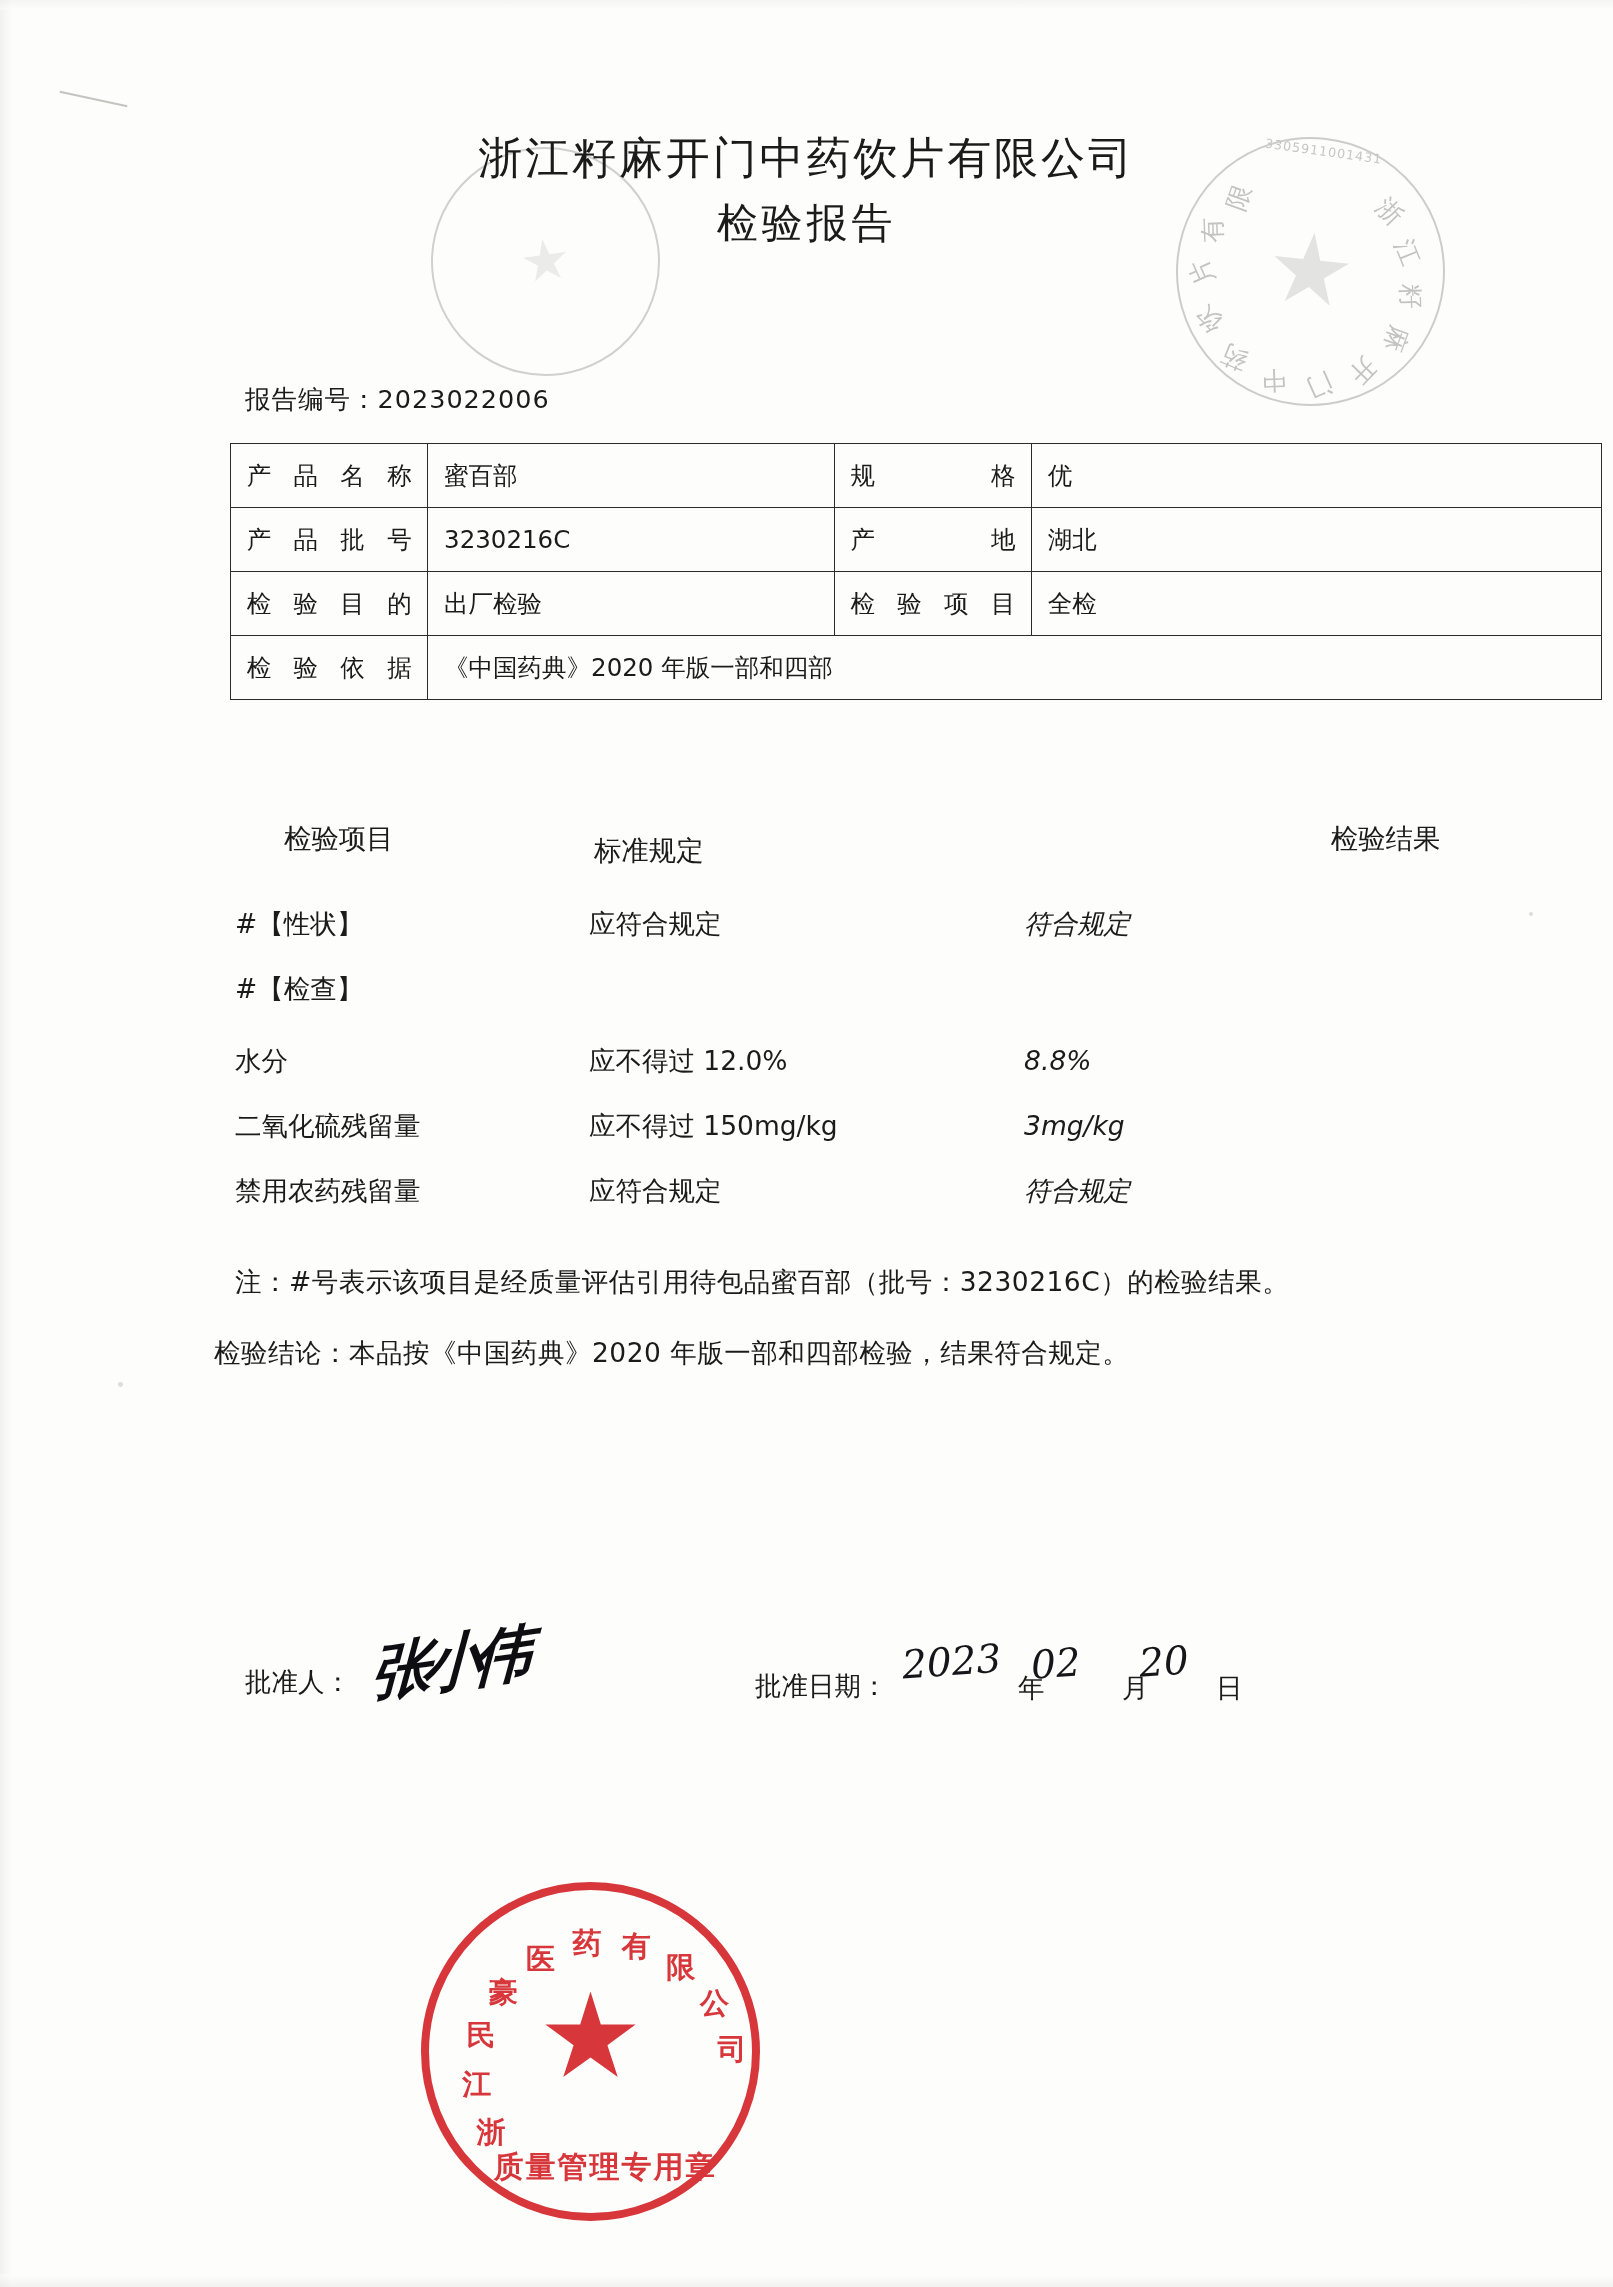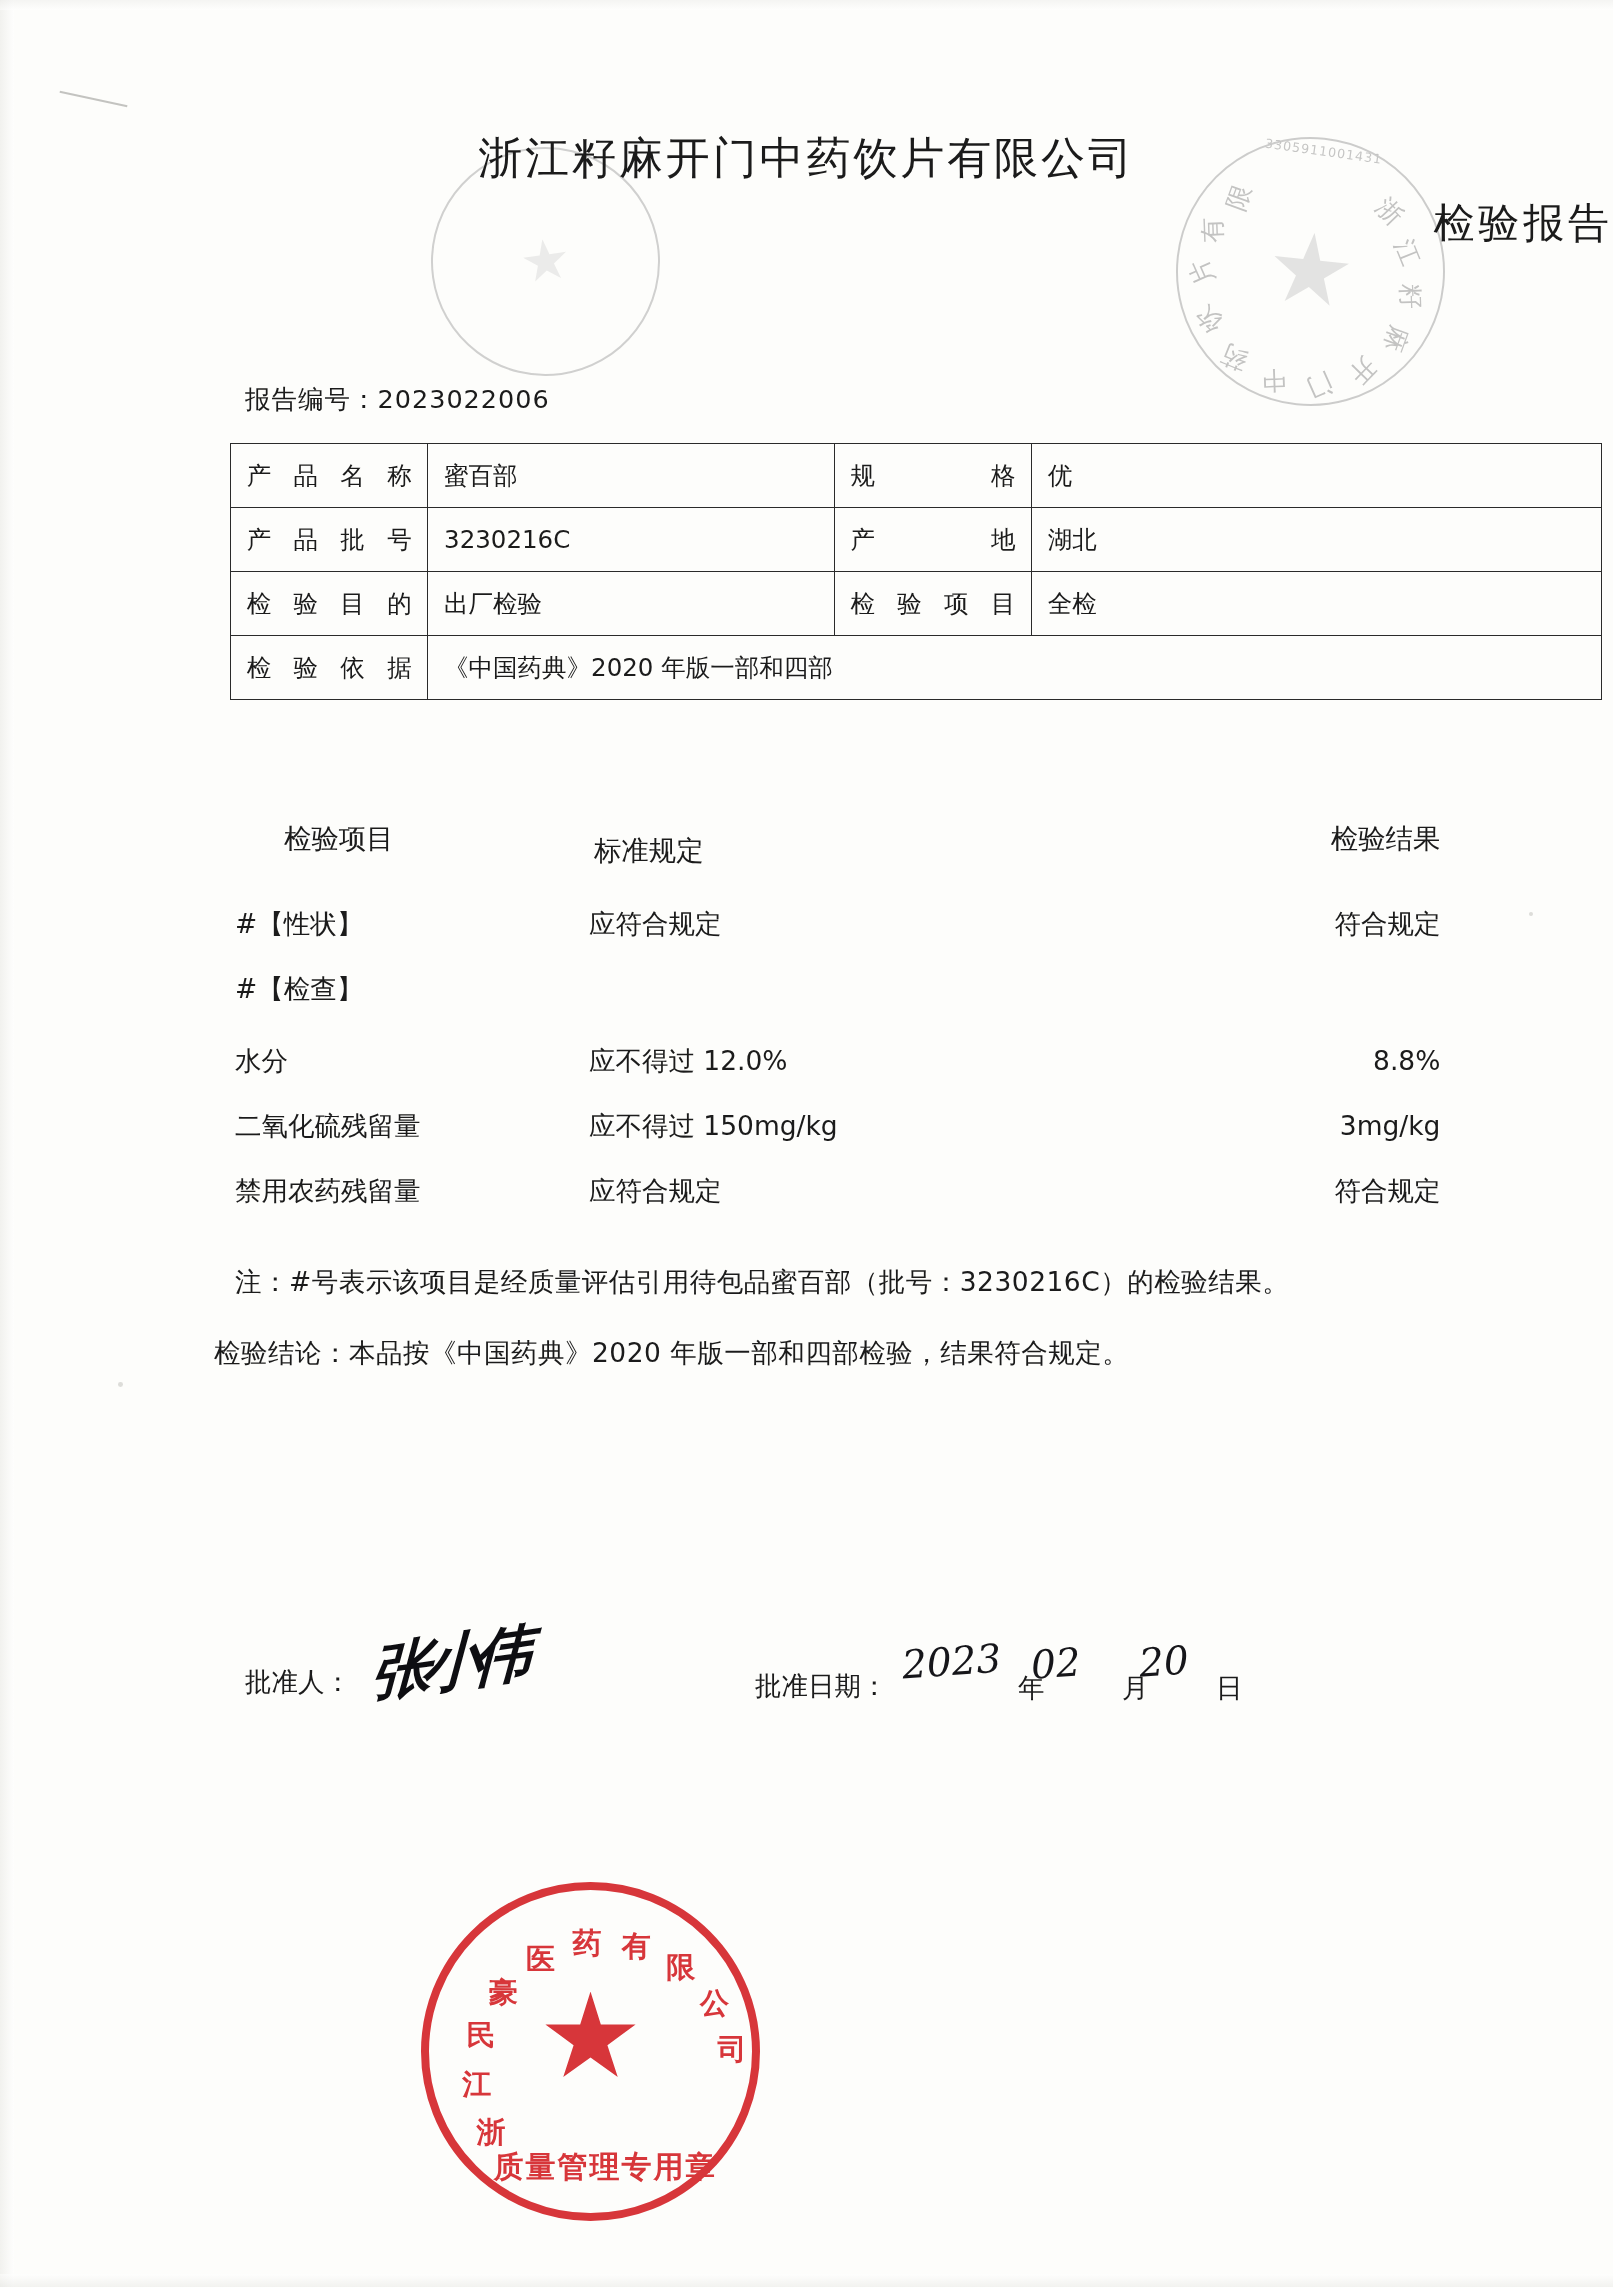--- a/index.html
+++ b/index.html
@@ -61,21 +61,21 @@
     text-align: center;
     font-size: 44px;
     letter-spacing: 2.9px;
     color: #1b1b1b;
     font-family: "DejaVu Sans", "Liberation Sans", sans-serif;
   }
   .doc-title {
     position: absolute;
     left: 0; top: 196px;
     width: 1613px;
-    text-align: right;
+    text-align: center;
     font-size: 41px;
     letter-spacing: 3.9px;
     color: #1b1b1b;
   }
   .report-no {
     position: absolute;
     left: 245px; top: 382px;
     font-size: 25.5px;
     color: #1b1b1b;
     letter-spacing: 1px;
@@ -127,21 +127,21 @@
   .res-head .c3 { width: 421px; text-align: right; padding-right: 19.6px;}
   .res-row {
     display: flex;
     font-size: 26.5px;
     color: #1b1b1b;
     margin-bottom: 29px;
     align-items: baseline;
   }
   .res-row .c1 { width: 323px; padding-left: 39px; }
   .res-row .c2 { width: 461px; padding-left: 49px; }
-  .res-row .c3 { width: 441px; text-align: right; padding-right: 19.6px; }
+  .res-row .c3 { width: 441px; padding-right: 19.6px; font-style: italic; }
   .row-gap { margin-bottom: 36px; align-items: flex-end; }
 
   .note {
     position: absolute;
     left: 235px;
     top: 1264px;
     font-size: 26.5px;
     color: #1b1b1b;
     letter-spacing: 0.5px;
   }

